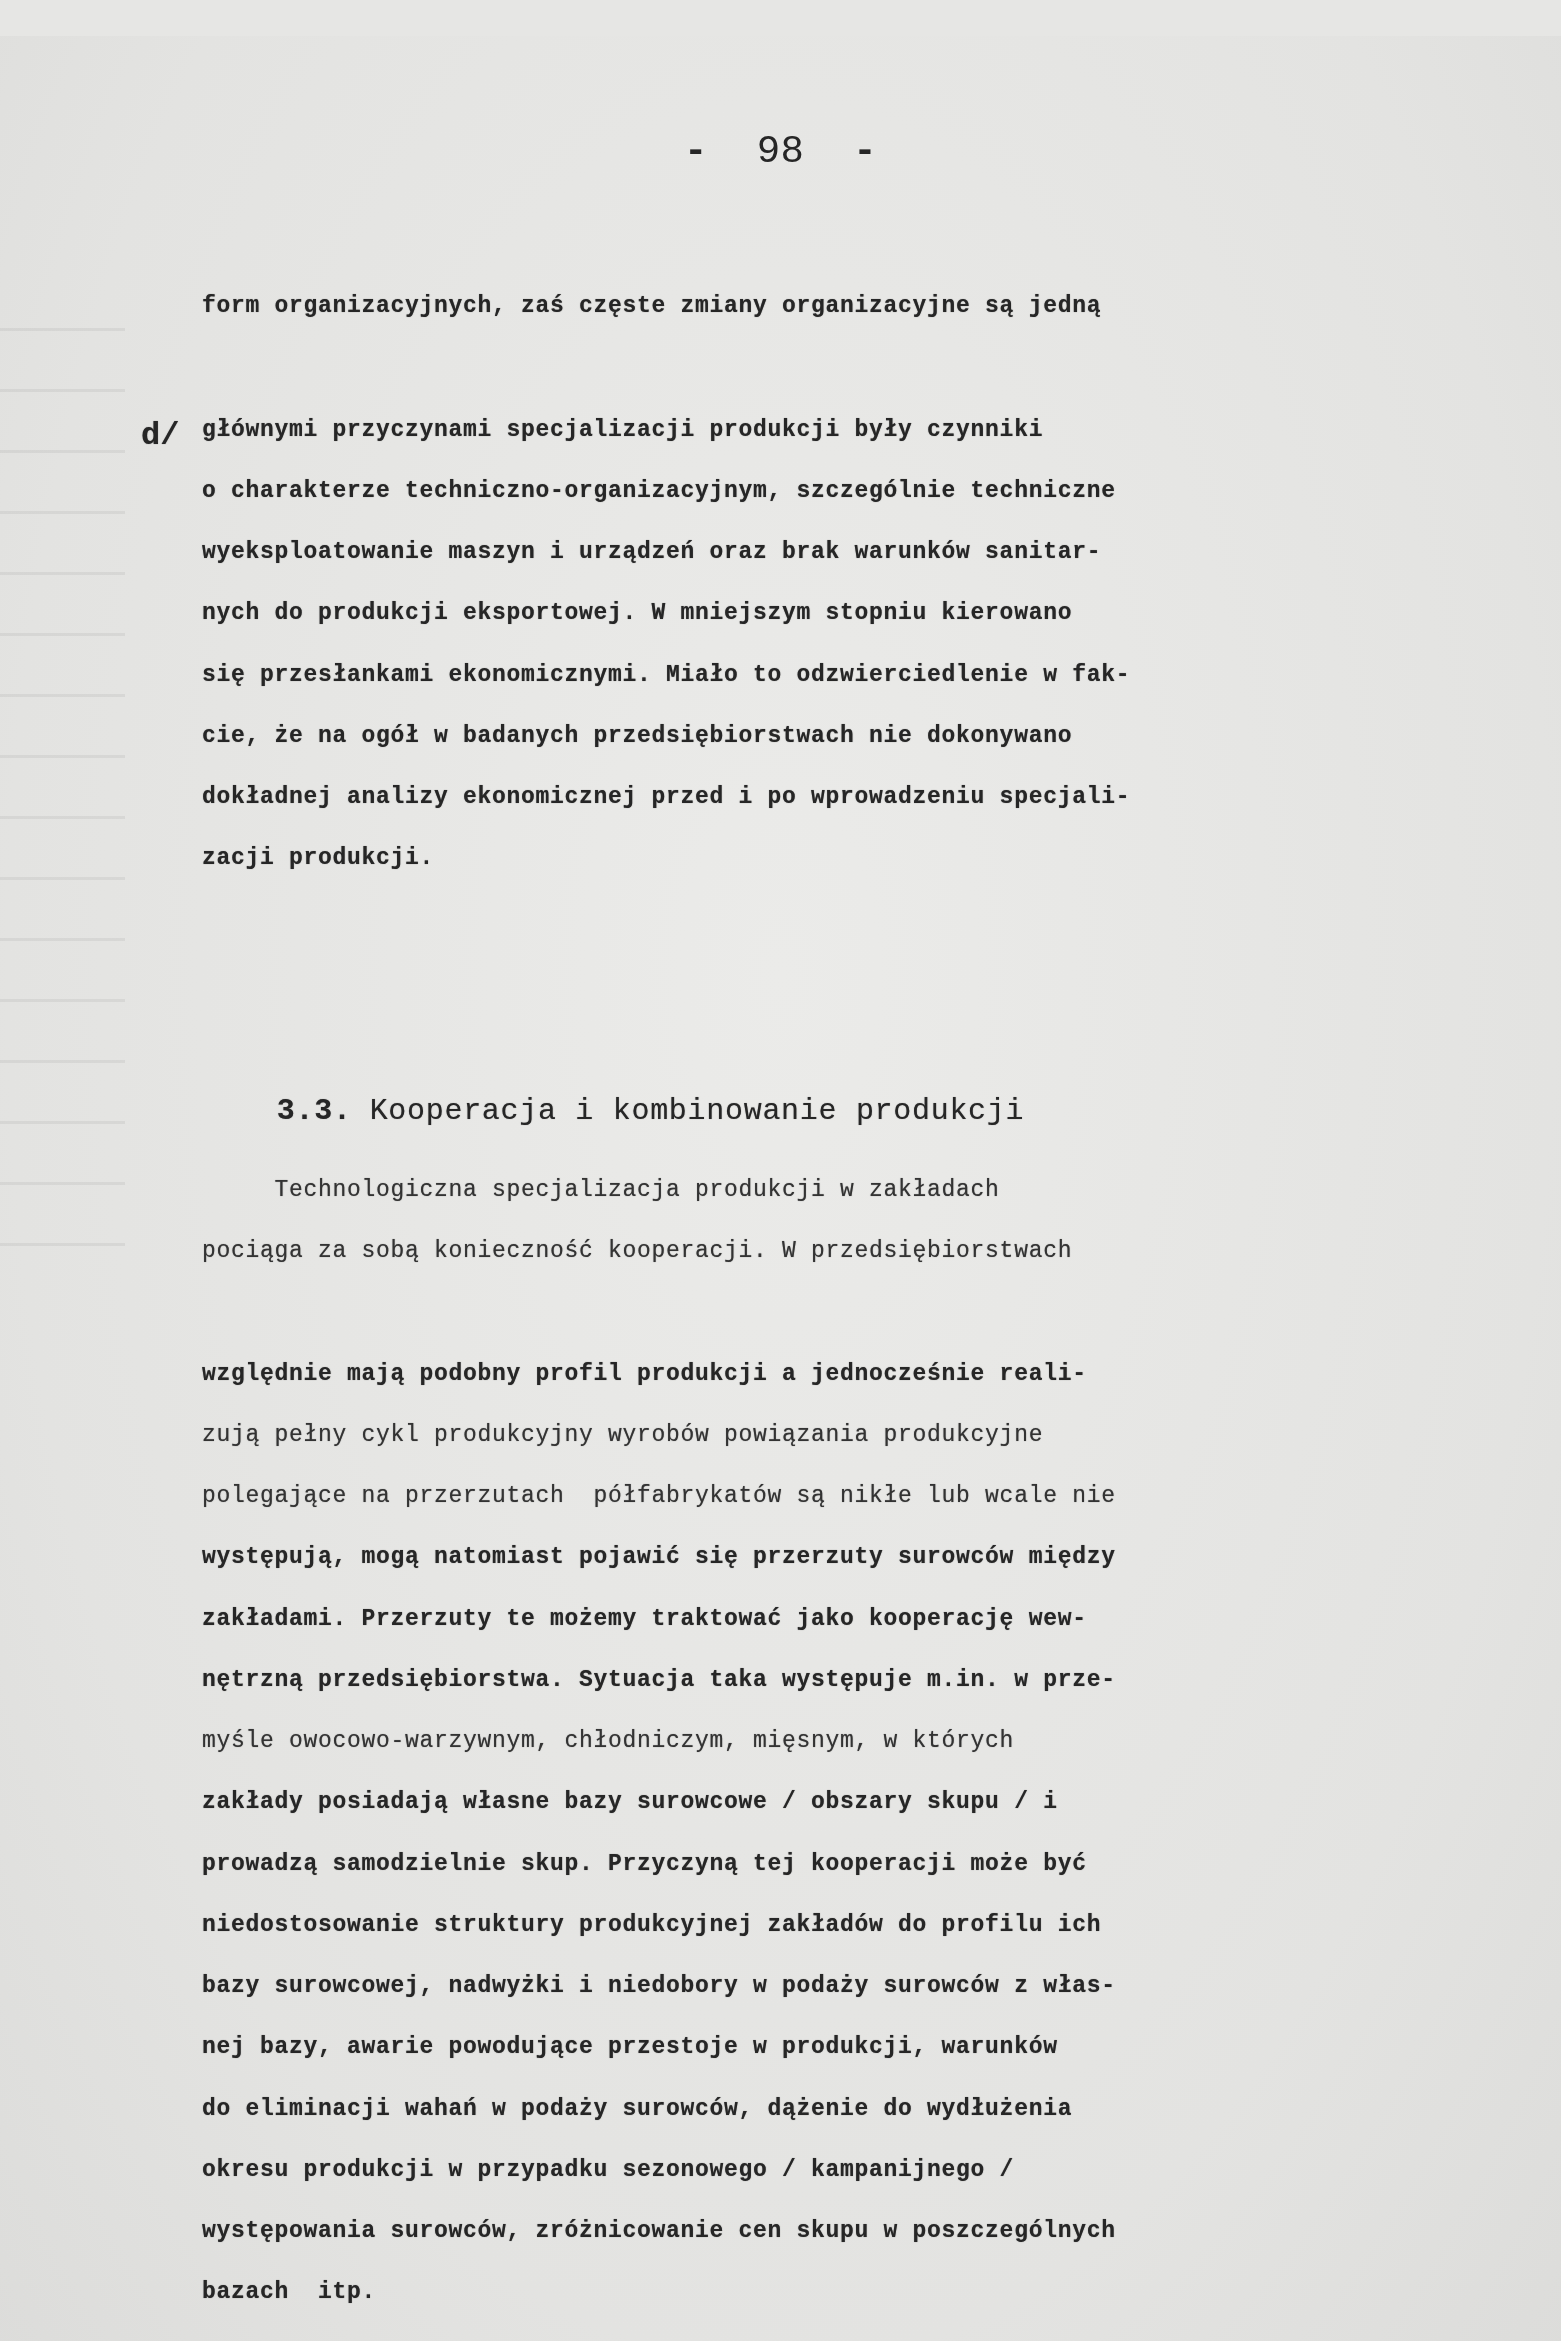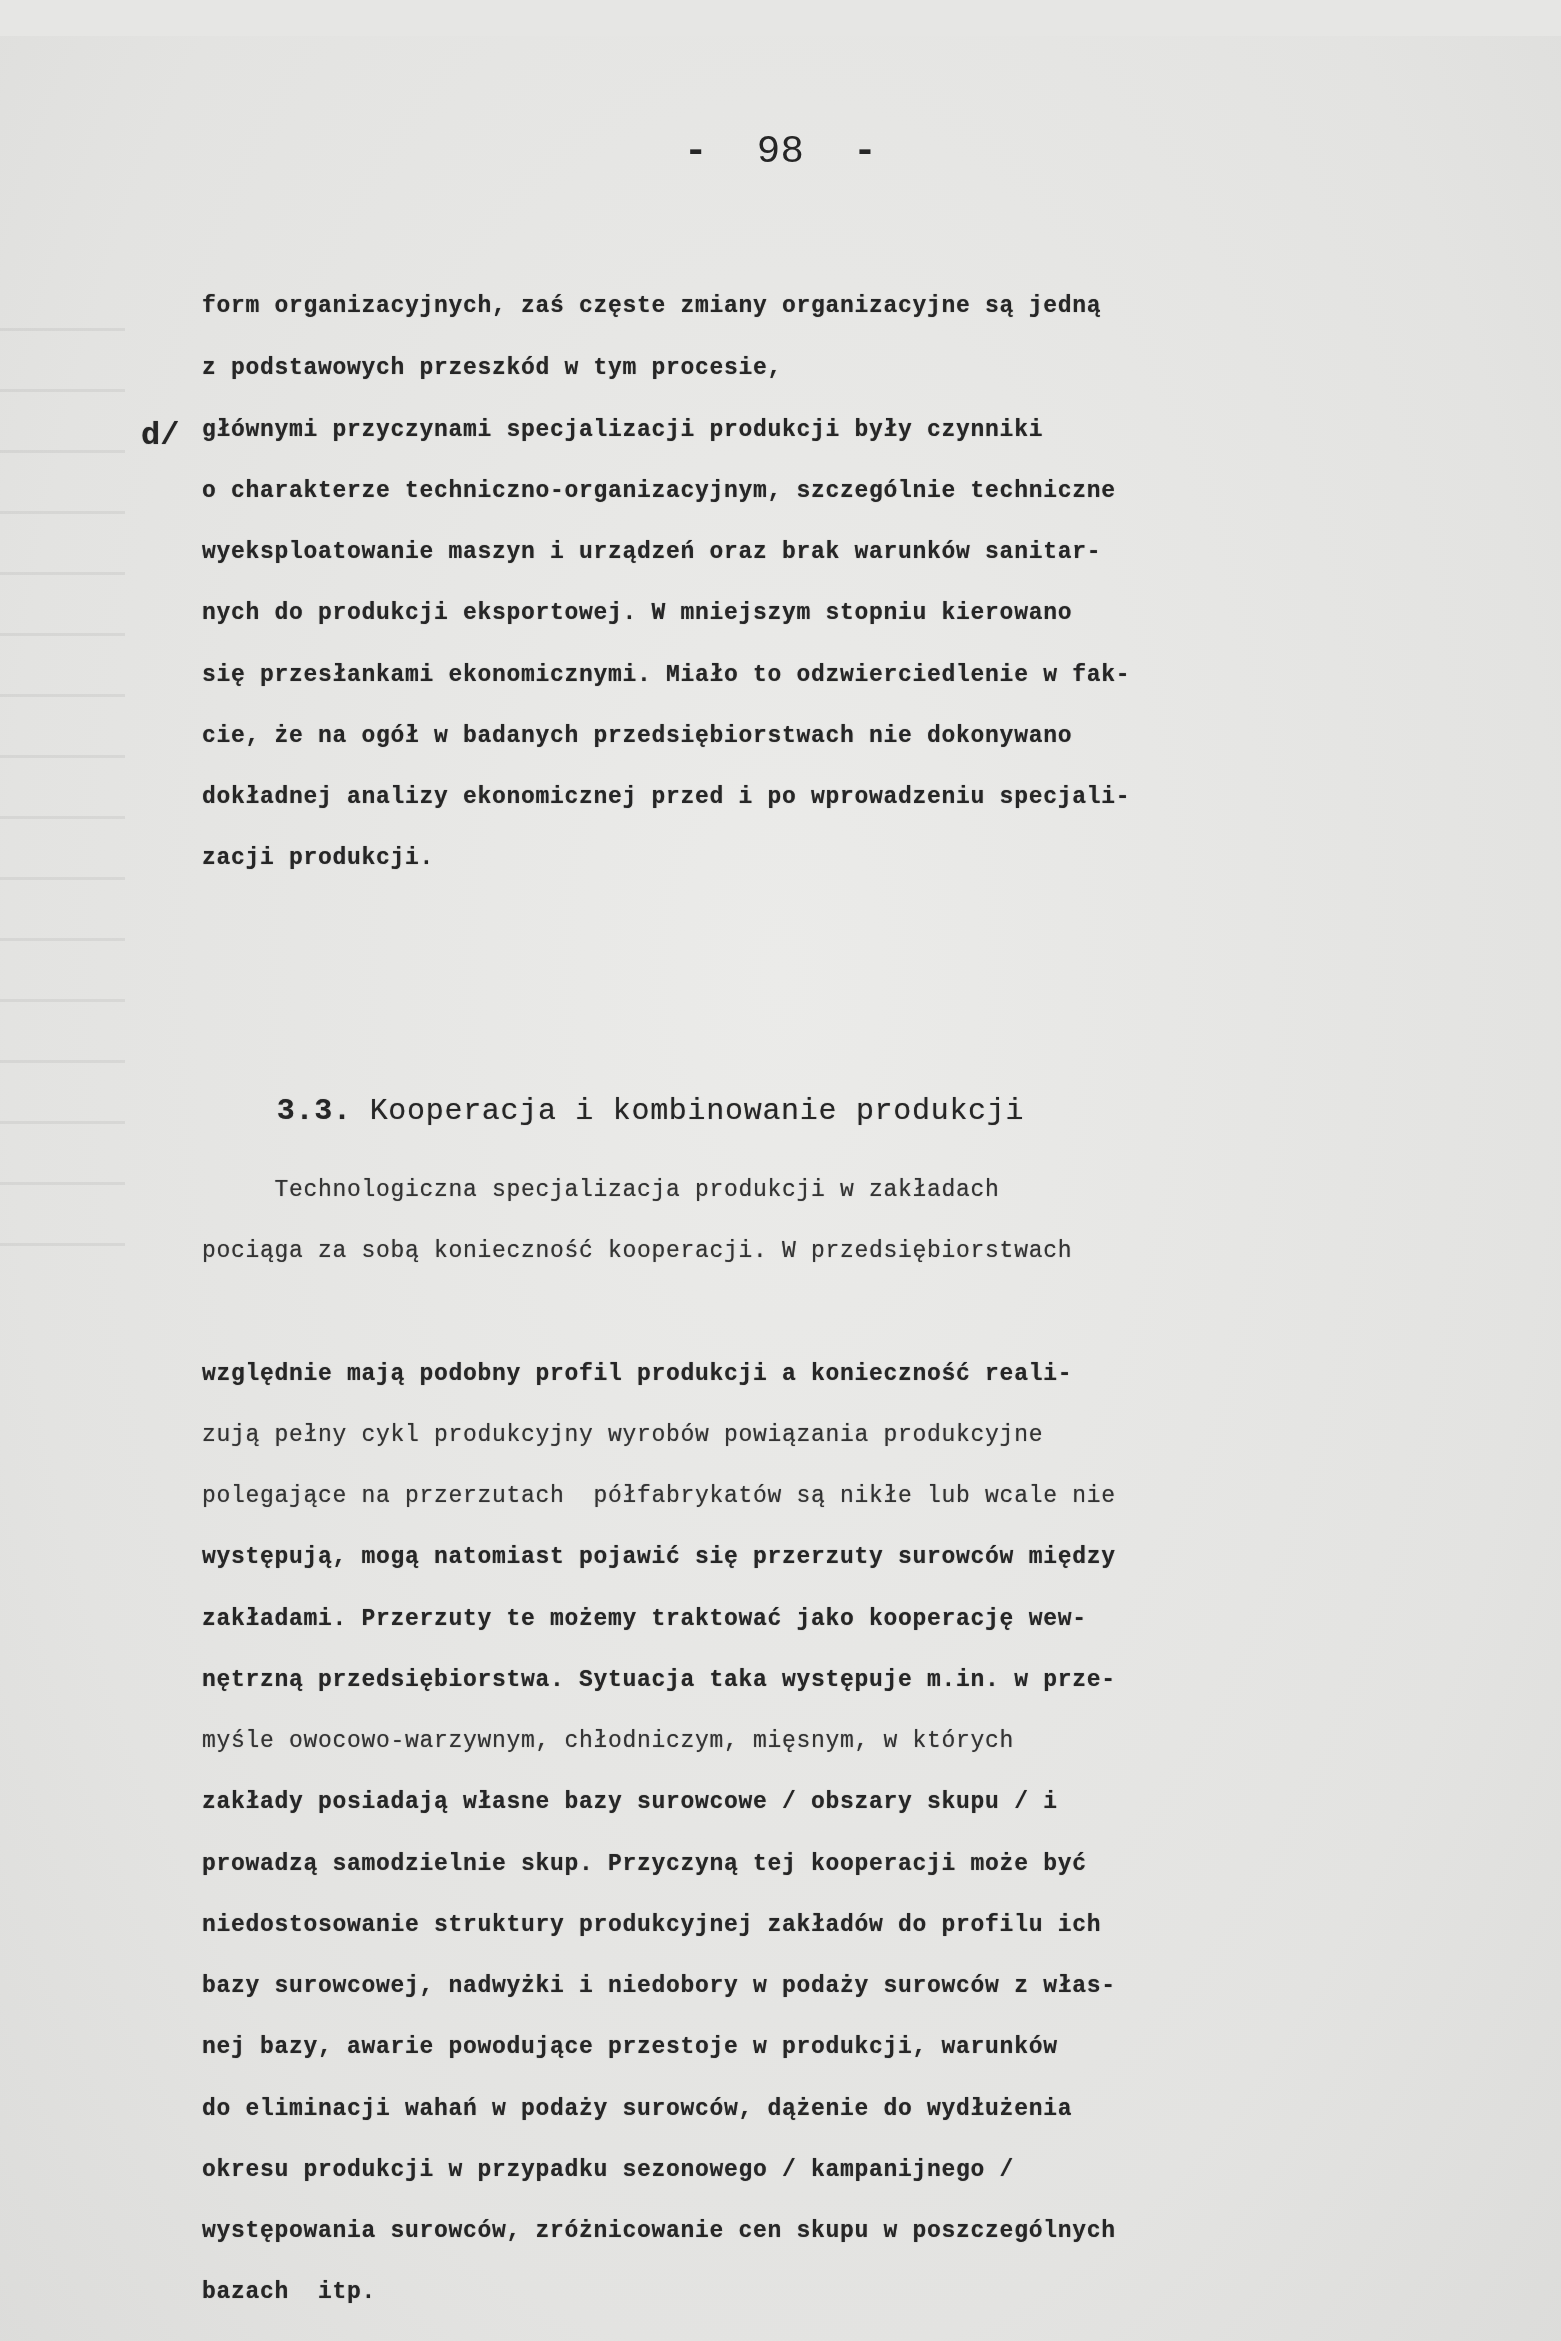--- a/index.html
+++ b/index.html
@@ -69,39 +69,38 @@
 <body>
 
 <div class="page">
   <div class="bleed"></div>
 
   <div class="page-number">
     <span class="dash">-</span><span>98</span><span class="dash">-</span>
   </div>
 
   <div class="line" style="top:257px">form organizacyjnych, zaś częste zmiany organizacyjne są jedną</div>
-  <div class="line" style="top:319px">z podstawowych przeszkód w tym procesie,</div>
 
   <div class="marker" style="top:381px">d/</div>
   <div class="line" style="top:381px">głównymi przyczynami specjalizacji produkcji były czynniki</div>
   <div class="line" style="top:442px">o charakterze techniczno-organizacyjnym, szczególnie techniczne</div>
   <div class="line" style="top:503px">wyeksploatowanie maszyn i urządzeń oraz brak warunków sanitar-</div>
   <div class="line" style="top:564px">nych do produkcji eksportowej. W mniejszym stopniu kierowano</div>
   <div class="line" style="top:626px">się przesłankami ekonomicznymi. Miało to odzwierciedlenie w fak-</div>
   <div class="line" style="top:687px">cie, że na ogół w badanych przedsiębiorstwach nie dokonywano</div>
   <div class="line" style="top:748px">dokładnej analizy ekonomicznej przed i po wprowadzeniu specjali-</div>
   <div class="line" style="top:809px">zacji produkcji.</div>
 
   <div class="heading">
     <span class="num">3.3.</span><span>Kooperacja i kombinowanie produkcji</span>
   </div>
 
   <div class="line light" style="top:1141px">     Technologiczna specjalizacja produkcji w zakładach</div>
   <div class="line light" style="top:1202px">pociąga za sobą konieczność kooperacji. W przedsiębiorstwach</div>
-  <div class="line" style="top:1325px">względnie mają podobny profil produkcji a konieczność reali-</div>
+  <div class="line" style="top:1325px">względnie mają podobny profil produkcji a jednocześnie reali-</div>
   <div class="line light" style="top:1386px">zują pełny cykl produkcyjny wyrobów powiązania produkcyjne</div>
   <div class="line light" style="top:1447px">polegające na przerzutach  półfabrykatów są nikłe lub wcale nie</div>
   <div class="line" style="top:1508px">występują, mogą natomiast pojawić się przerzuty surowców między</div>
   <div class="line" style="top:1570px">zakładami. Przerzuty te możemy traktować jako kooperację wew-</div>
   <div class="line" style="top:1631px">nętrzną przedsiębiorstwa. Sytuacja taka występuje m.in. w prze-</div>
   <div class="line light" style="top:1692px">myśle owocowo-warzywnym, chłodniczym, mięsnym, w których</div>
   <div class="line" style="top:1753px">zakłady posiadają własne bazy surowcowe / obszary skupu / i</div>
   <div class="line" style="top:1815px">prowadzą samodzielnie skup. Przyczyną tej kooperacji może być</div>
   <div class="line" style="top:1876px">niedostosowanie struktury produkcyjnej zakładów do profilu ich</div>
   <div class="line" style="top:1937px">bazy surowcowej, nadwyżki i niedobory w podaży surowców z włas-</div>

